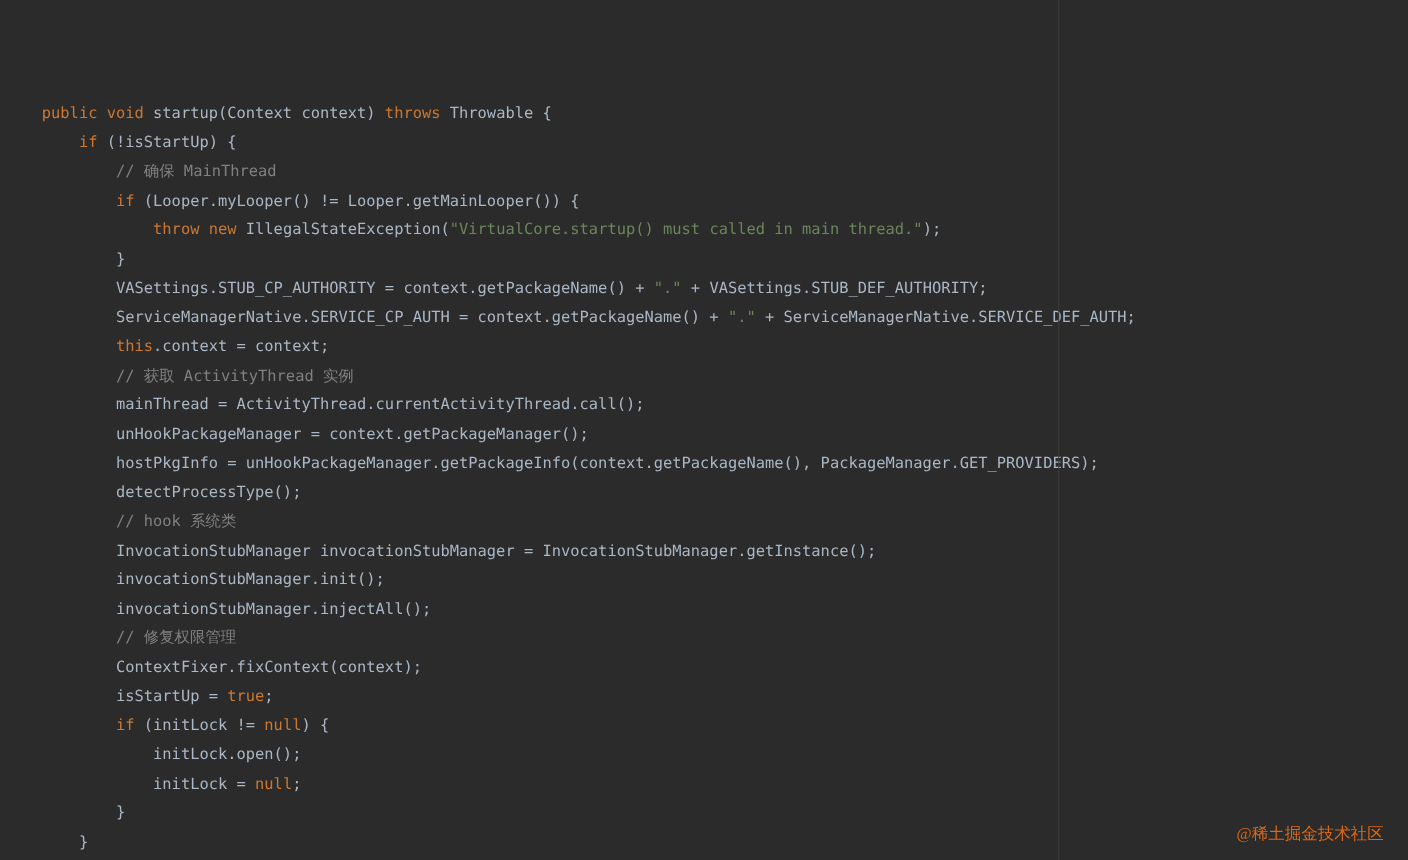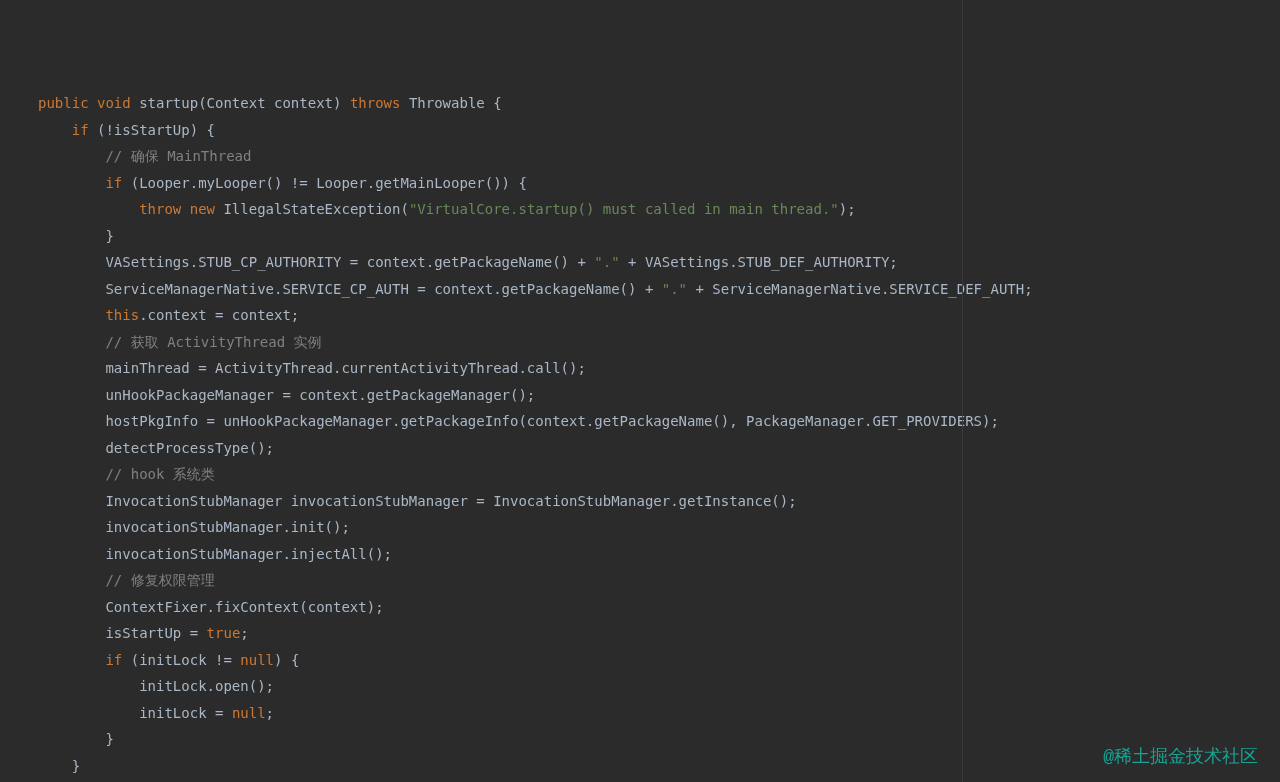--- a/index.html
+++ b/index.html
@@ -27,23 +27,23 @@
     background: #3b3b3b;
   }
   .kw { color: #cc7832; }
   .str { color: #6a8759; }
   .cmt { color: #808080; margin-top: 27px; }
   .id { color: #a9b7c6; }
   .watermark {
     position: absolute;
     right: 22px;
     bottom: 14px;
-    color: #14b8a6;
-    font-family: Liberation Mono, monospace;
-    font-size: 18px;
+    color: #f97316;
+    font-family: Liberation Serif, serif;
+    font-size: 15px;
     opacity: 0.85;
   }
 </style>
 </head>
 <body>
 
 <div class="ruler"></div>
 <div class="editor" id="editor"><div><span class="kw">public void</span><span class="id"> startup(Context context) </span><span class="kw">throws</span><span class="id"> Throwable {</span></div><div>    <span class="kw">if</span><span class="id"> (!isStartUp) {</span></div><div>        <span class="cmt">// 确保 MainThread</span></div><div>        <span class="kw">if</span><span class="id"> (Looper.myLooper() != Looper.getMainLooper()) {</span></div><div>            <span class="kw">throw new</span><span class="id"> IllegalStateException(</span><span class="str">"VirtualCore.startup() must called in main thread."</span><span class="id">);</span></div><div>        <span class="id">}</span></div><div>        <span class="id">VASettings.STUB_CP_AUTHORITY = context.getPackageName() + </span><span class="str">"."</span><span class="id"> + VASettings.STUB_DEF_AUTHORITY;</span></div><div>        <span class="id">ServiceManagerNative.SERVICE_CP_AUTH = context.getPackageName() + </span><span class="str">"."</span><span class="id"> + ServiceManagerNative.SERVICE_DEF_AUTH;</span></div><div>        <span class="kw">this</span><span class="id">.context = context;</span></div><div>        <span class="cmt">// 获取 ActivityThread 实例</span></div><div>        <span class="id">mainThread = ActivityThread.currentActivityThread.call();</span></div><div>        <span class="id">unHookPackageManager = context.getPackageManager();</span></div><div>        <span class="id">hostPkgInfo = unHookPackageManager.getPackageInfo(context.getPackageName(), PackageManager.GET_PROVIDERS);</span></div><div>        <span class="id">detectProcessType();</span></div><div>        <span class="cmt">// hook 系统类</span></div><div>        <span class="id">InvocationStubManager invocationStubManager = InvocationStubManager.getInstance();</span></div><div>        <span class="id">invocationStubManager.init();</span></div><div>        <span class="id">invocationStubManager.injectAll();</span></div><div>        <span class="cmt">// 修复权限管理</span></div><div>        <span class="id">ContextFixer.fixContext(context);</span></div><div>        <span class="id">isStartUp = </span><span class="kw">true</span><span class="id">;</span></div><div>        <span class="kw">if</span><span class="id"> (initLock != </span><span class="kw">null</span><span class="id">) {</span></div><div>            <span class="id">initLock.open();</span></div><div>            <span class="id">initLock = </span><span class="kw">null</span><span class="id">;</span></div><div>        <span class="id">}</span></div><div>    <span class="id">}</span></div><div><span class="id">}</span></div></div>
 <div class="watermark">@稀土掘金技术社区</div>
 

